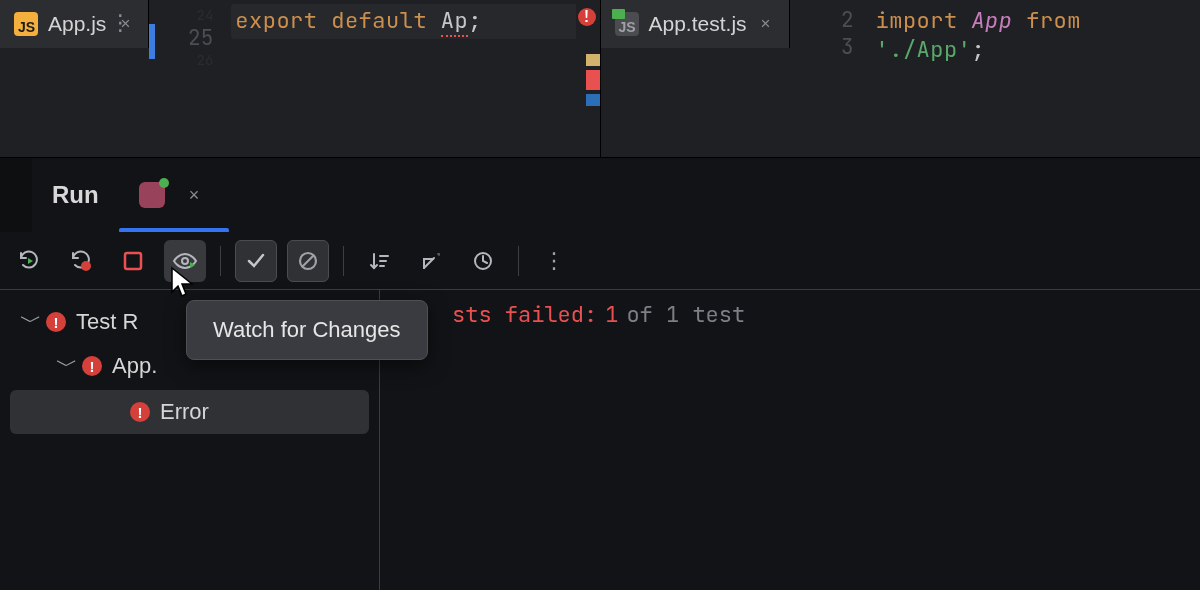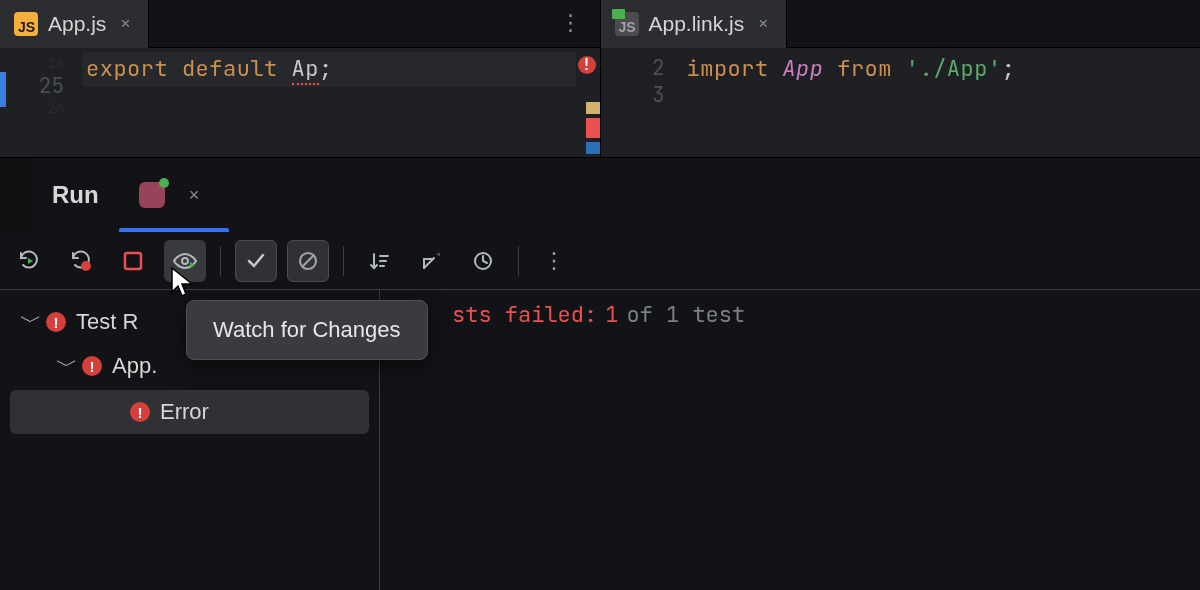--- a/index.html
+++ b/index.html
@@ -24,21 +24,21 @@
     --jsbg:#f4af3d;
     --hover:#383a3e;
     --tooltip:#2b2d30;
   }
   *{box-sizing:border-box;}
   html,body{margin:0;padding:0;width:1200px;height:590px;overflow:hidden;background:var(--bg-dark);font-family:-apple-system,"Segoe UI",Arial,sans-serif;color:var(--fg);font-size:21px;}
   .mono{font-family:"JetBrains Mono",Menlo,Consolas,monospace;}
 
   
   .editors{display:flex;height:158px;border-bottom:1px solid #000;}
-  .ed{flex:1;display:flex;flex-direction:column;position:relative;background:var(--bg);}
+  .ed{flex:1;display:flex;flex-direction:row;position:relative;background:var(--bg);}
   .ed-left{border-right:1px solid #000;}
   .tabbar{height:48px;display:flex;align-items:center;background:var(--bg-panel);border-bottom:1px solid #000;position:relative;}
   .tab{height:48px;display:flex;align-items:center;gap:10px;padding:0 18px 0 14px;background:var(--bg-tab);color:#d4d4d4;border-right:1px solid #000;}
   .js-badge{width:24px;height:24px;border-radius:4px;display:flex;align-items:flex-end;justify-content:flex-end;padding:1px 3px;font-weight:700;font-size:14px;}
   .js-badge.yellow{background:var(--jsbg);color:#1a1a1a;}
   .js-badge.dark{background:#4a4c50;color:#9fa1a6;position:relative;}
   .js-badge.dark::after{content:"";position:absolute;left:-3px;top:-3px;width:13px;height:10px;background:var(--green);border-radius:1px;}
   .tab-x{color:#8a8d93;font-size:17px;margin-left:4px;}
   .kebab{position:absolute;right:16px;top:10px;color:#8a8d93;font-size:22px;letter-spacing:2px;}
 
@@ -137,21 +137,21 @@
         <div class="bar bar2"></div>
         <div class="bar bar3"></div>
       </div>
     </div>
   </div>
 
   <div class="ed">
     <div class="tabbar">
       <div class="tab">
         <span class="js-badge dark">JS</span>
-        <span>App.link.js</span>
+        <span>App.test.js</span>
         <span class="tab-x">×</span>
       </div>
     </div>
     <div class="code mono">
       <div class="gutter">
         <div>2</div>
         <div>3</div>
       </div>
       <div class="codelines">
         <div>

